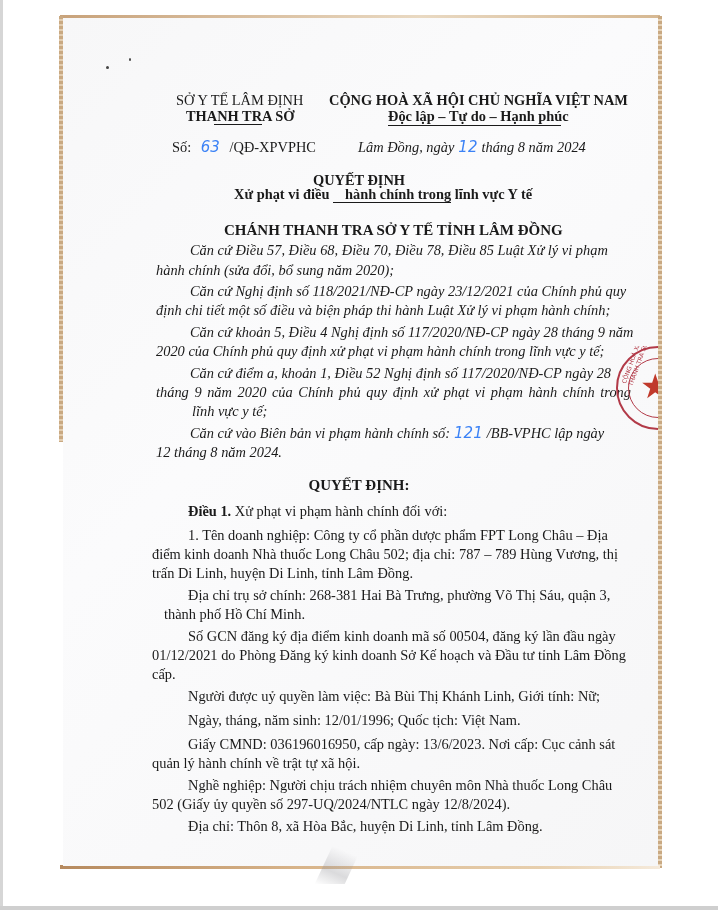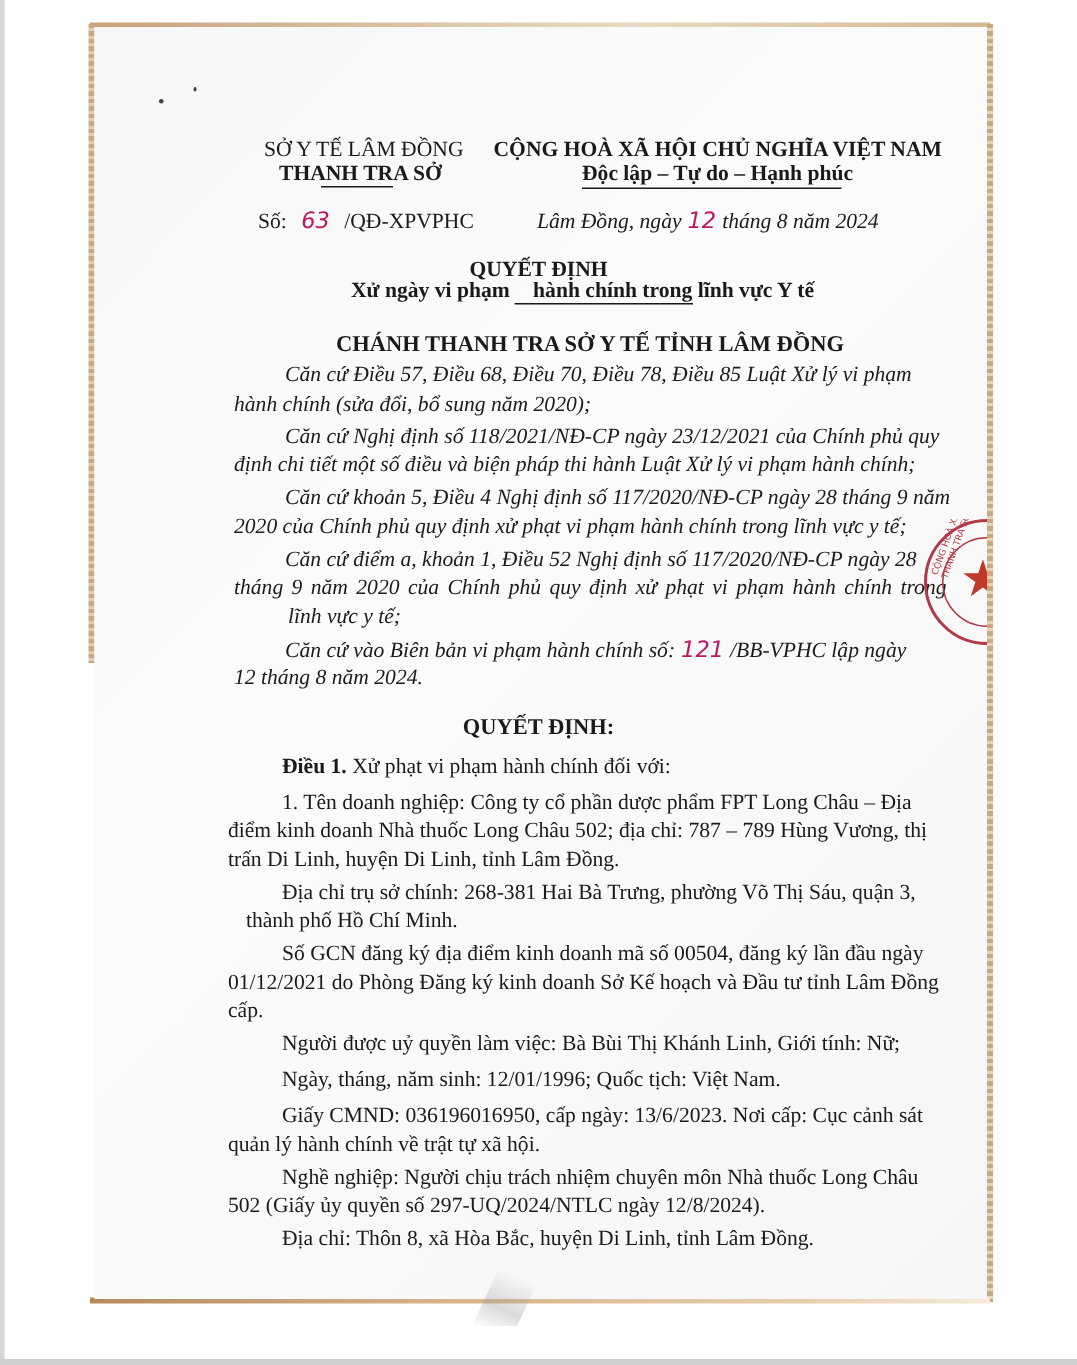--- a/index.html
+++ b/index.html
@@ -36,21 +36,21 @@
     position: absolute; left: 262px; top: 822px; width: 30px; height: 44px;
     background: linear-gradient(200deg, rgba(0,0,0,0) 30%, rgba(150,150,155,0.35) 70%, rgba(0,0,0,0) 100%);
     transform: skewX(-25deg);
   }
   .speck { position: absolute; width: 3px; height: 3px; border-radius: 50%; background: #444; }
 
   .text { position: absolute; white-space: nowrap; font-size: 14.4px; line-height: 17px; }
   .b { font-weight: bold; }
   .i { font-style: italic; }
   .c { text-align: center; }
-  .hand { font-family: "DejaVu Sans", sans-serif; font-style: italic; color: #be185d; font-size: 15px; font-weight: normal; }
+  .hand { font-family: "DejaVu Sans", sans-serif; font-style: italic; color: #3b82f6; font-size: 15px; font-weight: normal; }
   .ul { border-bottom: 1px solid #1a1a1a; padding-left: 12px; }
 
   .stamp {
     position: absolute; left: 616px; top: 346px; width: 84px; height: 84px;
     border: 2px solid #b23a48; border-radius: 50%;
     box-sizing: border-box;
     clip-path: inset(0 42px 0 0);
   }
   .stamp-inner {
     position: absolute; left: 10px; top: 10px; width: 60px; height: 60px;
@@ -75,40 +75,40 @@
 <div class="table-edge-left"></div>
 <div class="table-edge-right"></div>
 <div class="table-edge-bottom"></div>
 
 <div class="page">
   <div class="fold-shadow"></div>
   <div class="speck" style="left:43px; top:48px;"></div>
   <div class="speck" style="left:66px; top:40px; width:2px;"></div>
 </div>
 
-<div class="text b" style="left:176px; top:92px; font-weight:normal;">SỞ Y TẾ LÂM ĐỒNG</div>
+<div class="text b" style="left:176px; top:92px; font-weight:normal;">SỞ Y TẾ LÂM ĐỊNH</div>
 <div class="text b" style="left:186px; top:108px;"><span>THANH TRA SỞ</span></div>
 <div style="position:absolute; left:214px; top:124px; width:48px; border-top:1px solid #1a1a1a;"></div>
 
 <div class="text b" style="left:329px; top:92px;">CỘNG HOÀ XÃ HỘI CHỦ NGHĨA VIỆT NAM</div>
 <div class="text b" style="left:388px; top:108px;">Độc lập – Tự do – Hạnh phúc</div>
 <div style="position:absolute; left:388px; top:125px; width:173px; border-top:1px solid #1a1a1a;"></div>
 
 <div class="text" style="left:172px; top:139px;">
   <span>Số:</span>
   <span class="hand" style="margin:0 6px;">63</span>
   <span>/QĐ-XPVPHC</span>
 </div>
 <div class="text i" style="left:358px; top:139px;">
   <span>Lâm Đồng, ngày</span><span class="hand" style="margin:0 4px;">12</span><span>tháng 8 năm 2024</span>
 </div>
 
 <div class="text b c" style="left:0; width:718px; top:172px;">QUYẾT ĐỊNH</div>
 <div class="text b" style="left:234px; top:186px;">
-  <span>Xử ngày vi phạm </span><span class="ul">hành chính trong</span><span> lĩnh vực Y tế</span>
+  <span>Xử phạt vi điều </span><span class="ul">hành chính trong</span><span> lĩnh vực Y tế</span>
 </div>
 
 <div class="text b" style="left:224px; top:222px; font-size:15px;">CHÁNH THANH TRA SỞ Y TẾ TỈNH LÂM ĐỒNG</div>
 
 <div class="text i" style="left:190px; top:242px;">Căn cứ Điều 57, Điều 68, Điều 70, Điều 78, Điều 85 Luật Xử lý vi phạm</div>
 <div class="text i" style="left:156px; top:262px;text-align:right;">hành chính (sửa đổi, bổ sung năm 2020);</div>
 
 <div class="text i" style="left:190px; top:283px;">Căn cứ Nghị định số 118/2021/NĐ-CP ngày 23/12/2021 của Chính phủ quy</div>
 <div class="text i" style="left:156px; top:302px;">định chi tiết một số điều và biện pháp thi hành Luật Xử lý vi phạm hành chính;</div>
 

